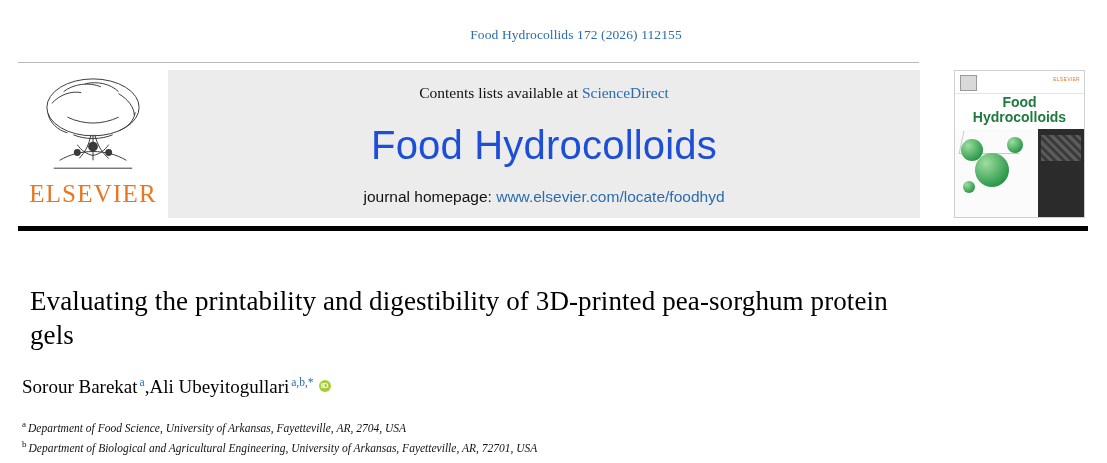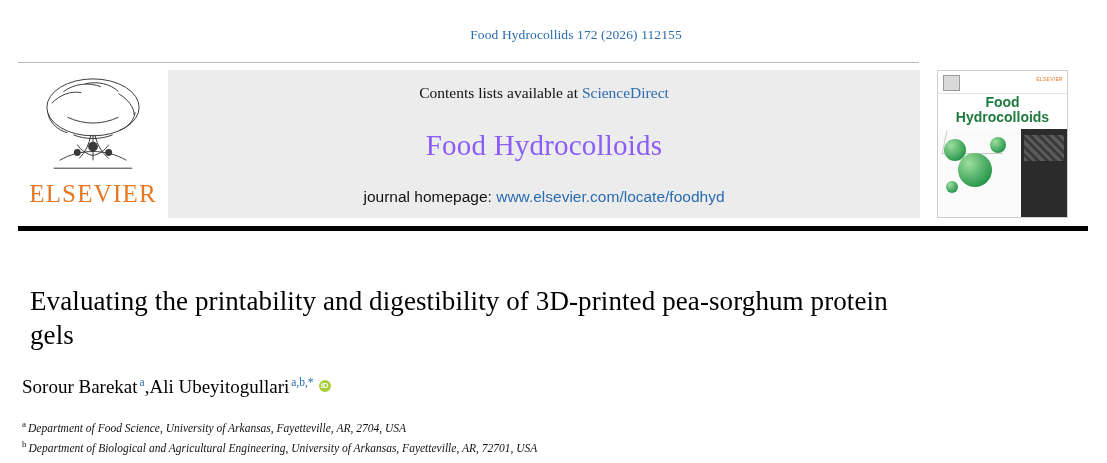--- a/index.html
+++ b/index.html
@@ -82,39 +82,39 @@
   .contents-line {
     font-size: 15.5px;
     font-family: "Liberation Serif", serif;
     color: #111;
   }
   .contents-line a {
     color: #2b6cb0;
     text-decoration: none;
   }
   .journal-title {
-    font-size: 29px;
-    font-family: Liberation Serif, serif;
-    color: #8b5cf6;
+    font-size: 40px;
+    font-family: Liberation Sans, sans-serif;
+    color: #1d4ed8;
     letter-spacing: .2px;
   }
   .homepage-line {
     font-size: 15.5px;
     font-family: "Liberation Sans", sans-serif;
     color: #111;
   }
   .homepage-line a {
     color: #2b6cb0;
     text-decoration: none;
   }
 
   
   .cover {
     width: 131px;
-    margin-left: 17px;
+    margin-left: 34px;
     border: 1px solid #cfcfcf;
     box-sizing: border-box;
     background: #fff;
     position: relative;
     overflow: hidden;
   }
   .cover-inner {
     position: absolute;
     inset: 0;
   }

